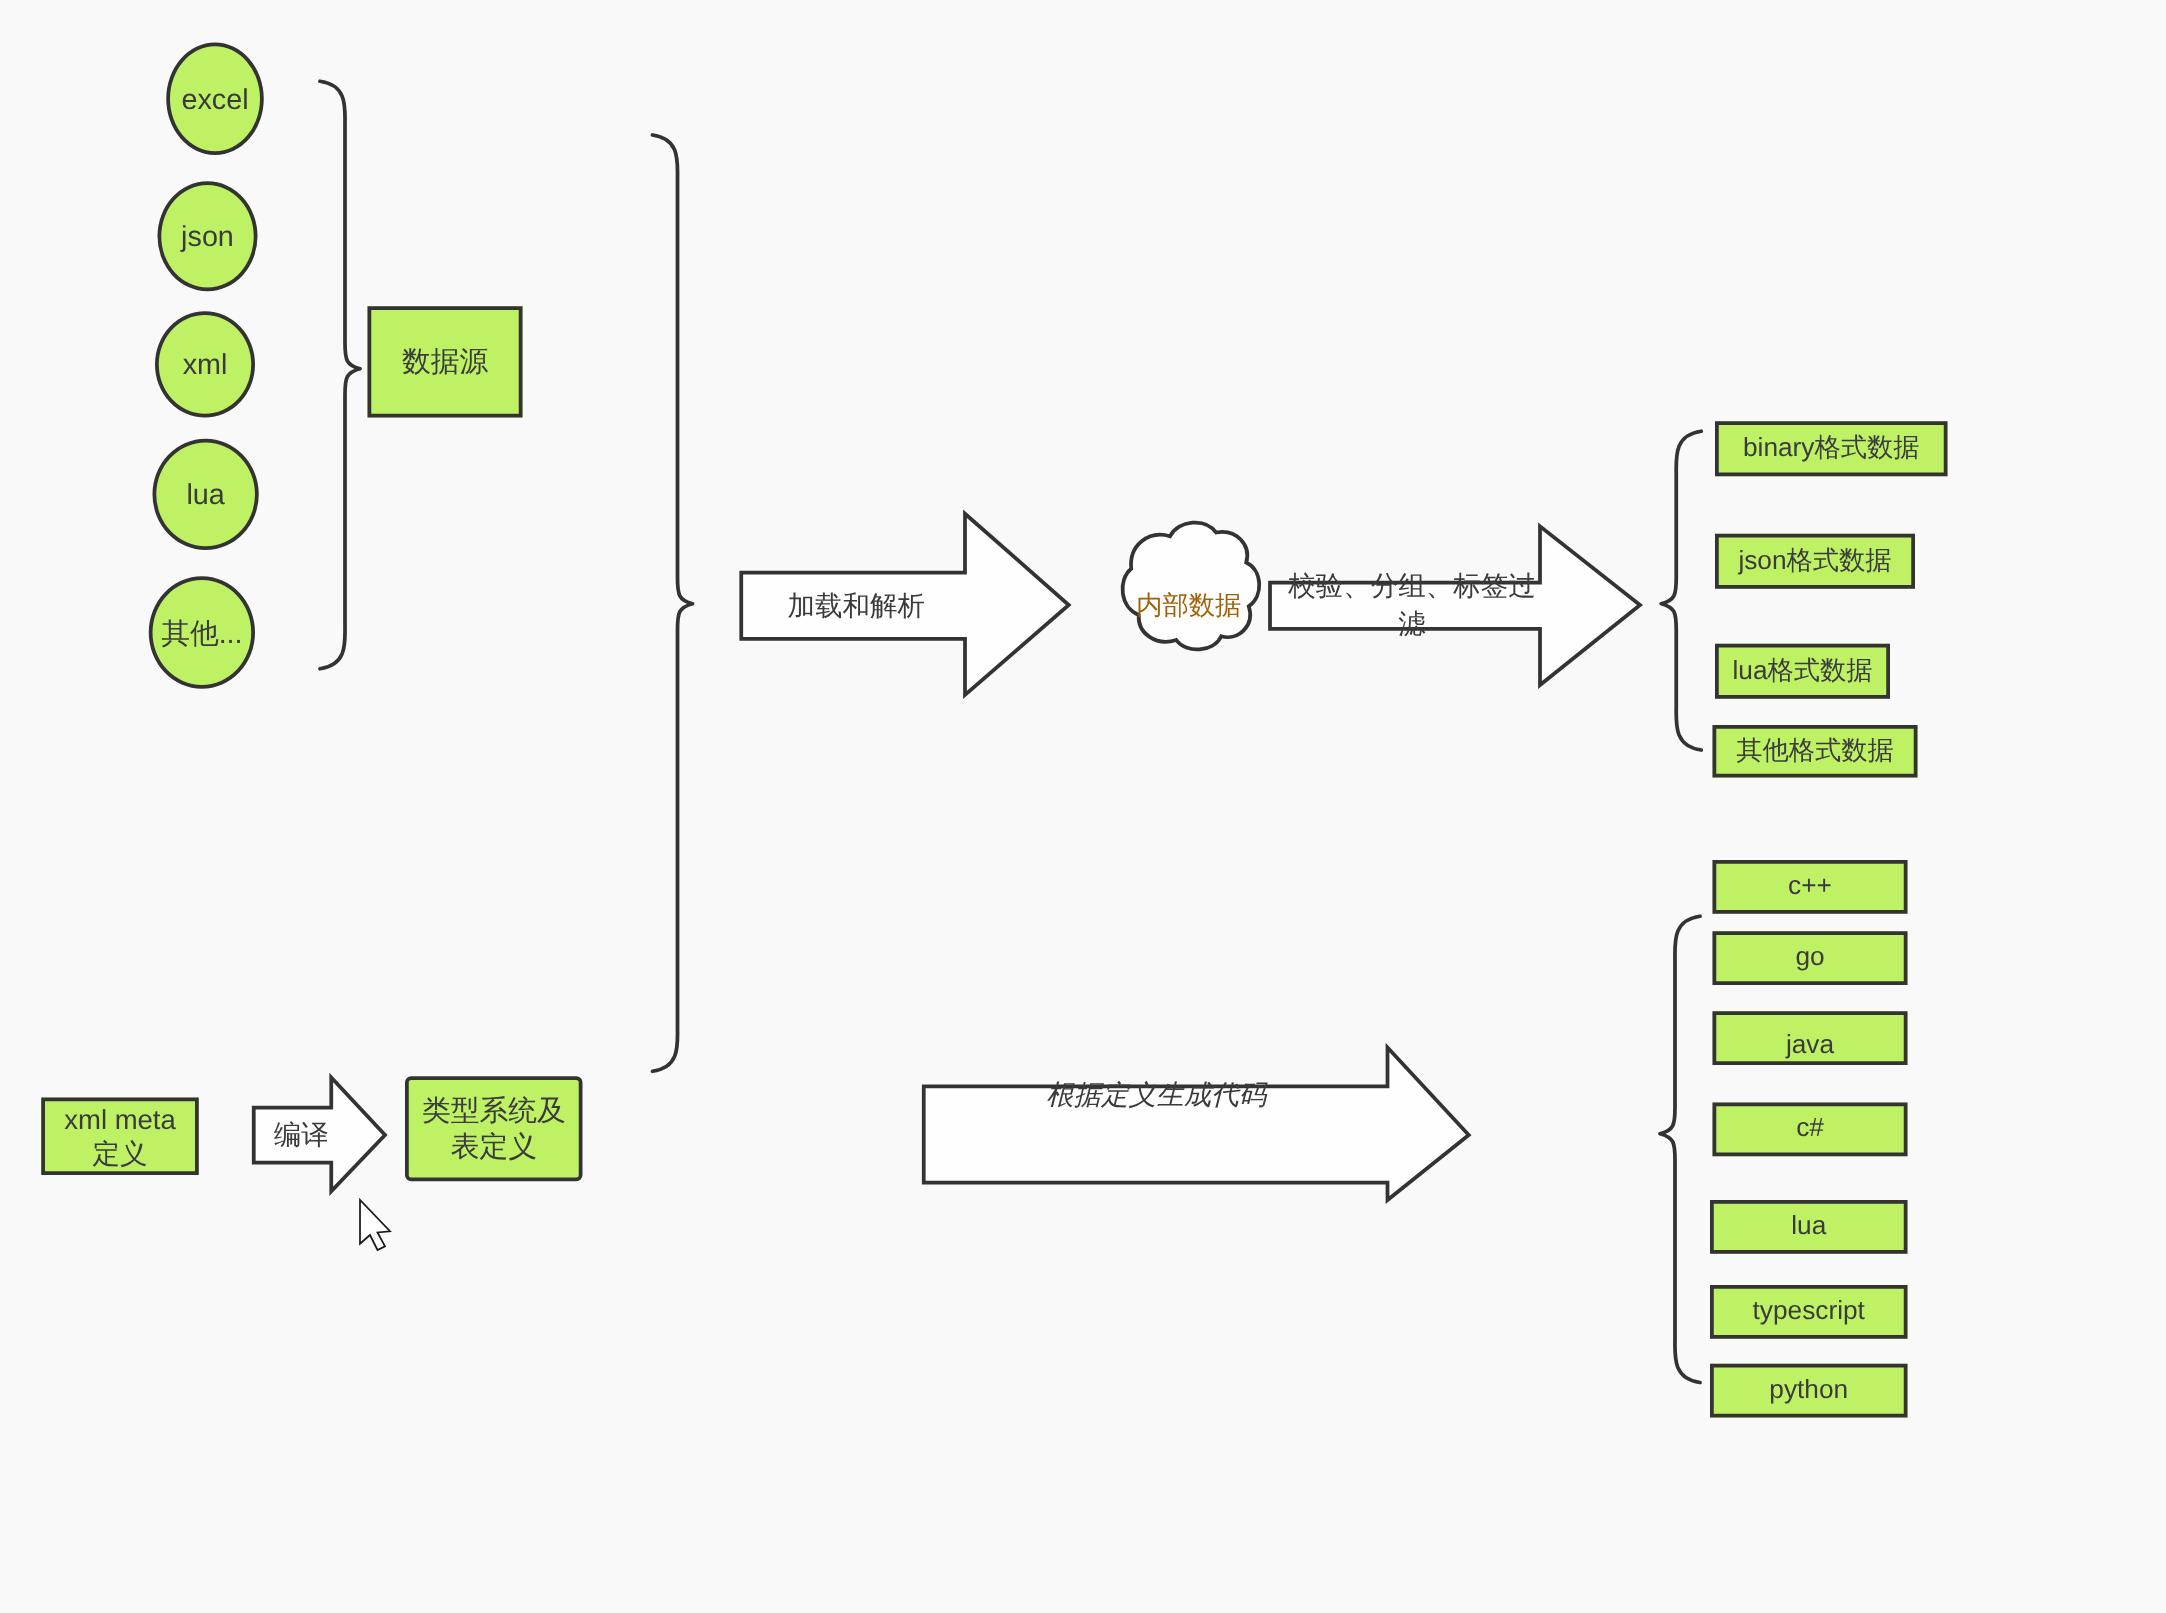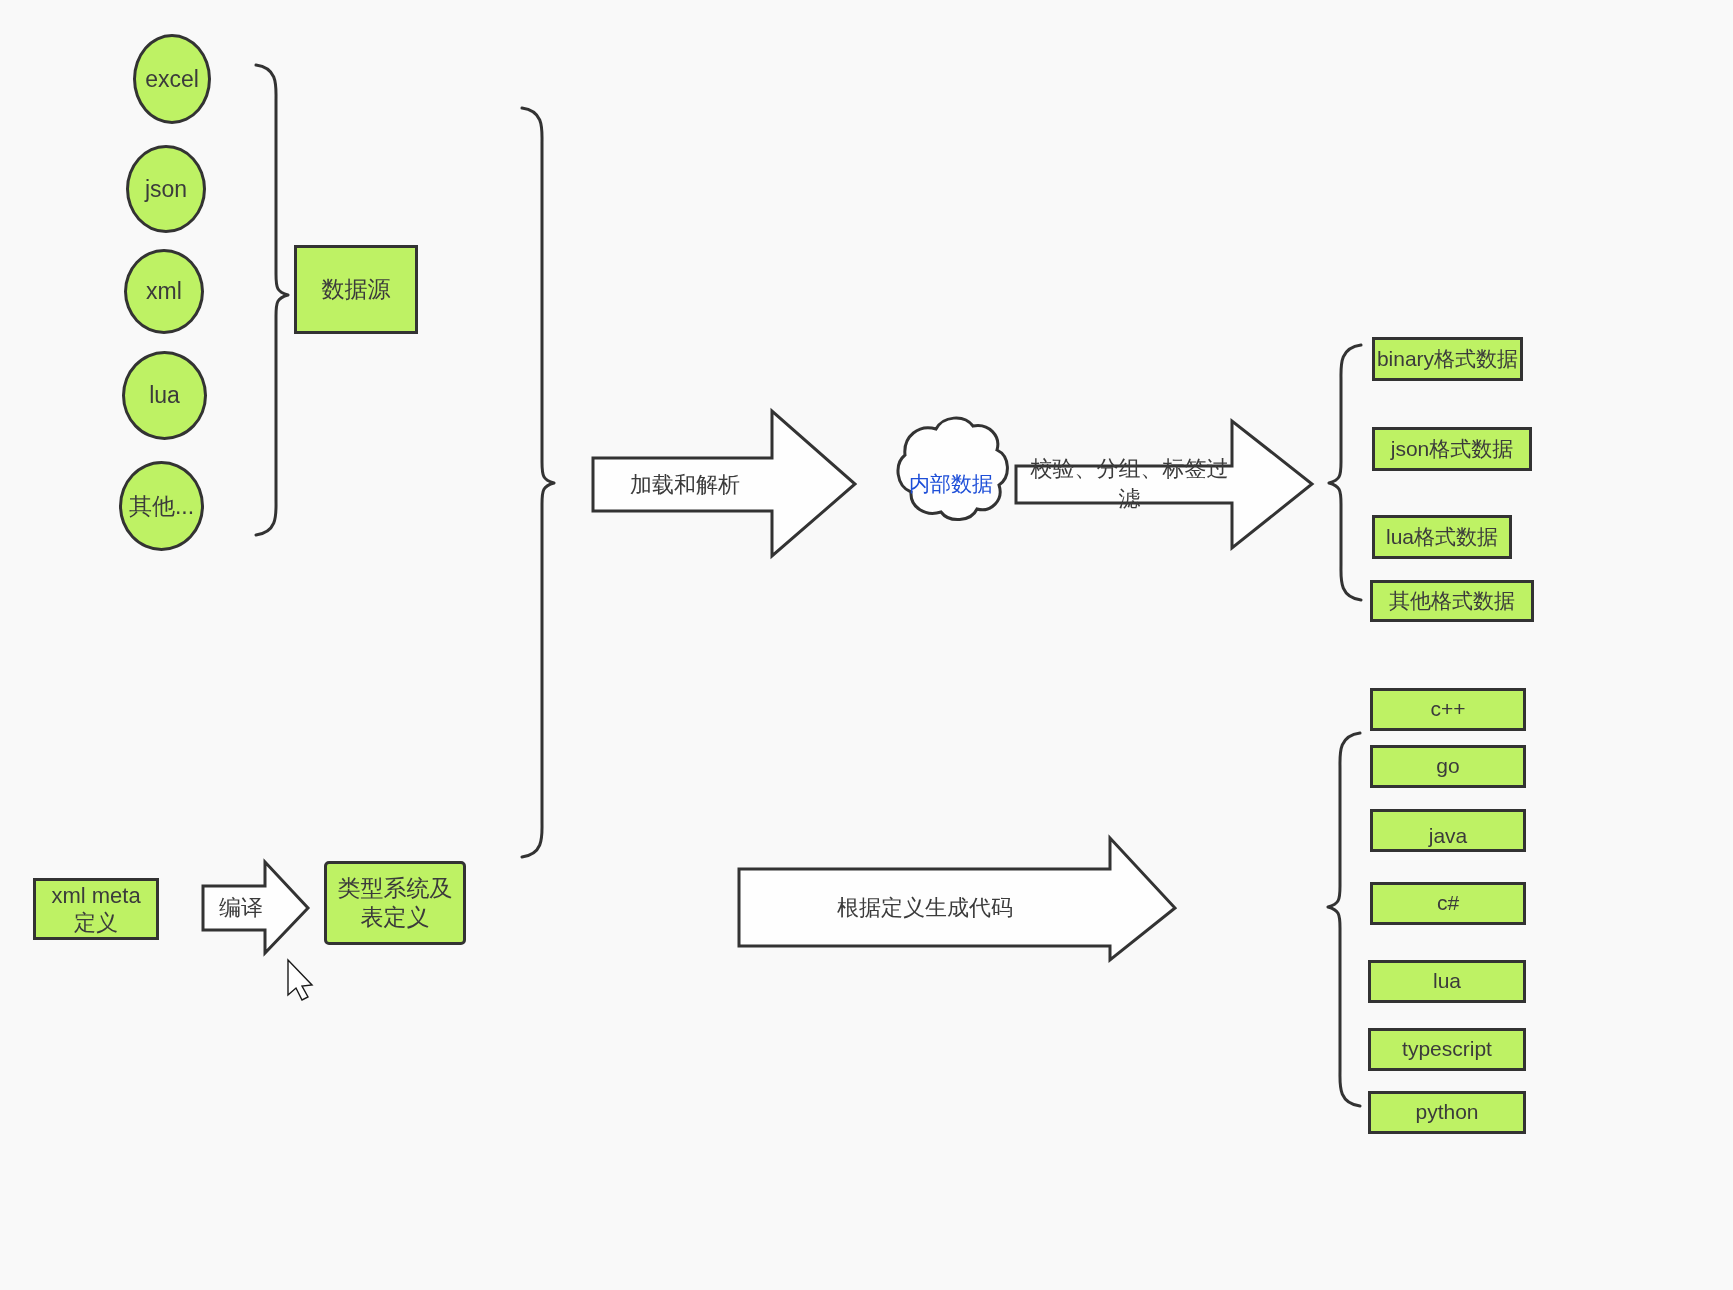--- a/index.html
+++ b/index.html
@@ -59,21 +59,21 @@
     color: #3b3b3b;
     pointer-events: none;
     text-align: center;
   }
   .cloud-label {
     position: absolute;
     display: flex;
     align-items: center;
     justify-content: center;
     font-size: 21px;
-    color: #1d4ed8;
+    color: #a16207;
     pointer-events: none;
     text-align: center;
   }
   svg { display:block; }
   .stroke { fill: none; stroke: #333333; stroke-width: 3; stroke-linecap: round; stroke-linejoin: round; }
   .arrowshape { fill: #fefefe; stroke: #333333; stroke-width: 3; stroke-linejoin: miter; }
   .cursor { fill: #ffffff; stroke: #1a1a1a; stroke-width: 1.4; }
 </style>
 </head>
 <body>
@@ -186,25 +186,25 @@
 </div>
 
 <div class="cloud-label" style="left:892px; top:462px; width:118px; height:44px;">
   <span>内部数据</span>
 </div>
 
 <div class="arrow-label" style="left:1022px; top:464px; width:215px; height:40px;">
   <span>校验、分组、标签过滤</span>
 </div>
 
-<div class="arrow-label" style="left:744px; top:888px; width:362px; height:40px;">
+<div class="arrow-label" style="left:744px; top:856px; width:362px; height:40px;font-style:italic;">
   <span>根据定义生成代码</span>
 </div>
 
-<div class="node outbox" style="left:1372px; top:337px; width:151px; height:44px;">
+<div class="node outbox" style="left:1372px; top:337px; width:186px; height:44px;">
   <span>binary格式数据</span>
 </div>
 
 <div class="node outbox" style="left:1372px; top:427px; width:160px; height:44px;">
   <span>json格式数据</span>
 </div>
 
 <div class="node outbox" style="left:1372px; top:515px; width:140px; height:44px;">
   <span>lua格式数据</span>
 </div>

